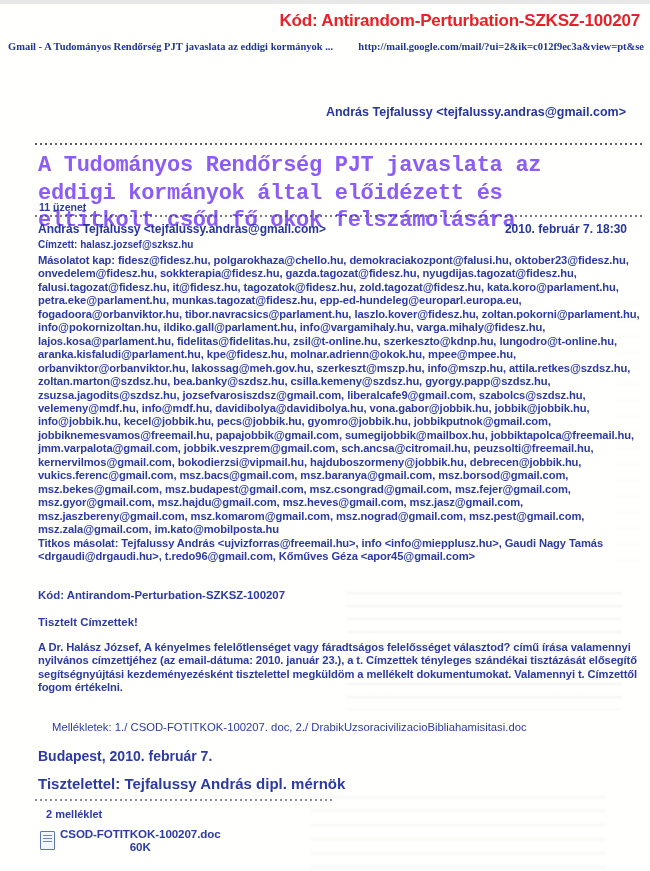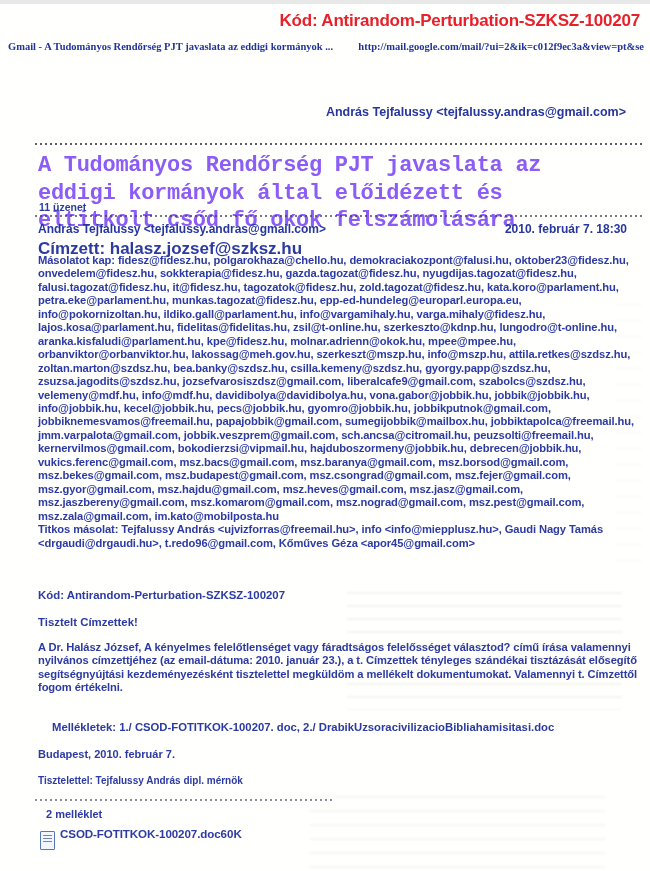--- a/index.html
+++ b/index.html
@@ -53,46 +53,46 @@
     color:#8b5cf6;
     font-family:Liberation Mono, monospace;
   }
   .msg-count{position:absolute;top:197px;left:39px;font-size:10.5px;font-weight:600;}
   
   .from-row{
     position:absolute;top:218px;left:38px;right:23px;
     display:flex;justify-content:space-between;
     font-size:12px;font-weight:700;color:#27369f;white-space:nowrap;
   }
-  .to-line{position:absolute;top:235px;left:38px;font-size:17px;font-weight:600;}
+  .to-line{position:absolute;top:235px;left:38px;font-size:10px;font-weight:600;}
   
   .recipients{position:absolute;top:250px;left:38px;width:606px;}
   .recipients .line,.bodyblock .line{
     font-size:11.2px;font-weight:600;line-height:13.45px;
     letter-spacing:-0.1px;white-space:nowrap;color:#2c3aa3;
   }
   
   .kod-line{position:absolute;top:585px;left:38px;font-size:11.4px;font-weight:700;}
   .salutation{position:absolute;top:612px;left:38px;font-size:11.4px;font-weight:700;}
   .bodyblock{position:absolute;top:637px;left:38px;width:606px;}
-  .attach-line{position:absolute;top:717px;left:38px;font-size:11.3px;font-weight:700;white-space:nowrap;padding-left:14px;}
-  .place-date{position:absolute;top:744px;left:38px;font-size:11px;font-weight:700;}
-  .signature{position:absolute;top:771px;left:38px;font-size:10px;font-weight:600;}
+  .attach-line{position:absolute;top:717px;left:38px;font-size:11.3px;font-weight:400;white-space:nowrap;padding-left:14px;}
+  .place-date{position:absolute;top:744px;left:38px;font-size:14px;font-weight:700;}
+  .signature{position:absolute;top:771px;left:38px;font-size:15px;font-weight:600;}
   
   .attach-count{position:absolute;top:804px;left:46px;font-size:11px;font-weight:700;}
   .attach-item{position:absolute;top:823px;left:40px;display:flex;align-items:flex-start;}
   .doc-icon{
     position:relative;width:13px;height:17px;margin-top:4px;margin-right:5px;
     background:#f2f5fa;border:1.5px solid #5b76b5;border-radius:1px;
   }
   .doc-icon:before{
     content:"";position:absolute;left:2px;top:3px;right:2px;height:9px;
     background-image:repeating-linear-gradient(180deg,#6d86bd 0 1px,transparent 1px 3px);
   }
-  .attach-meta{display:flex;flex-direction:row;align-items:center;}
+  .attach-meta{display:flex;flex-direction:column;align-items:center;}
   .attach-name{font-size:11.6px;font-weight:700;letter-spacing:-0.1px;}
   .attach-size{font-size:11.6px;font-weight:700;}
   
   .artifact{position:absolute;pointer-events:none;filter:blur(1.3px);}
   #art1{right:28px;top:588px;width:275px;height:118px;opacity:.55;
     background:repeating-linear-gradient(180deg,rgba(118,126,110,.16) 0 2.5px,transparent 2.5px 13px);}
   #art2{right:45px;top:792px;width:295px;height:72px;opacity:.5;
     background:repeating-linear-gradient(180deg,rgba(118,126,110,.14) 0 2.5px,transparent 2.5px 14px);}
   #art3{right:8px;top:300px;width:26px;height:260px;opacity:.35;
     background:repeating-linear-gradient(180deg,rgba(130,138,122,.10) 0 2px,transparent 2px 16px);}
@@ -124,20 +124,21 @@
     <span>2010. február 7. 18:30</span>
   </div>
   <div class="to-line">Címzett: halasz.jozsef@szksz.hu</div>
 
   <div class="recipients">
     <div>
         <div class="line">Másolatot kap: fidesz@fidesz.hu, polgarokhaza@chello.hu, demokraciakozpont@falusi.hu, oktober23@fidesz.hu,</div>
         <div class="line">onvedelem@fidesz.hu, sokkterapia@fidesz.hu, gazda.tagozat@fidesz.hu, nyugdijas.tagozat@fidesz.hu,</div>
         <div class="line">falusi.tagozat@fidesz.hu, it@fidesz.hu, tagozatok@fidesz.hu, zold.tagozat@fidesz.hu, kata.koro@parlament.hu,</div>
         <div class="line">petra.eke@parlament.hu, munkas.tagozat@fidesz.hu, epp-ed-hundeleg@europarl.europa.eu,</div>
+        <div class="line">fogadoora@orbanviktor.hu, tibor.navracsics@parlament.hu, laszlo.kover@fidesz.hu, zoltan.pokorni@parlament.hu,</div>
         <div class="line">info@pokornizoltan.hu, ildiko.gall@parlament.hu, info@vargamihaly.hu, varga.mihaly@fidesz.hu,</div>
         <div class="line">lajos.kosa@parlament.hu, fidelitas@fidelitas.hu, zsil@t-online.hu, szerkeszto@kdnp.hu, lungodro@t-online.hu,</div>
         <div class="line">aranka.kisfaludi@parlament.hu, kpe@fidesz.hu, molnar.adrienn@okok.hu, mpee@mpee.hu,</div>
         <div class="line">orbanviktor@orbanviktor.hu, lakossag@meh.gov.hu, szerkeszt@mszp.hu, info@mszp.hu, attila.retkes@szdsz.hu,</div>
         <div class="line">zoltan.marton@szdsz.hu, bea.banky@szdsz.hu, csilla.kemeny@szdsz.hu, gyorgy.papp@szdsz.hu,</div>
         <div class="line">zsuzsa.jagodits@szdsz.hu, jozsefvarosiszdsz@gmail.com, liberalcafe9@gmail.com, szabolcs@szdsz.hu,</div>
         <div class="line">velemeny@mdf.hu, info@mdf.hu, davidibolya@davidibolya.hu, vona.gabor@jobbik.hu, jobbik@jobbik.hu,</div>
         <div class="line">info@jobbik.hu, kecel@jobbik.hu, pecs@jobbik.hu, gyomro@jobbik.hu, jobbikputnok@gmail.com,</div>
         <div class="line">jobbiknemesvamos@freemail.hu, papajobbik@gmail.com, sumegijobbik@mailbox.hu, jobbiktapolca@freemail.hu,</div>
         <div class="line">jmm.varpalota@gmail.com, jobbik.veszprem@gmail.com, sch.ancsa@citromail.hu, peuzsolti@freemail.hu,</div>

